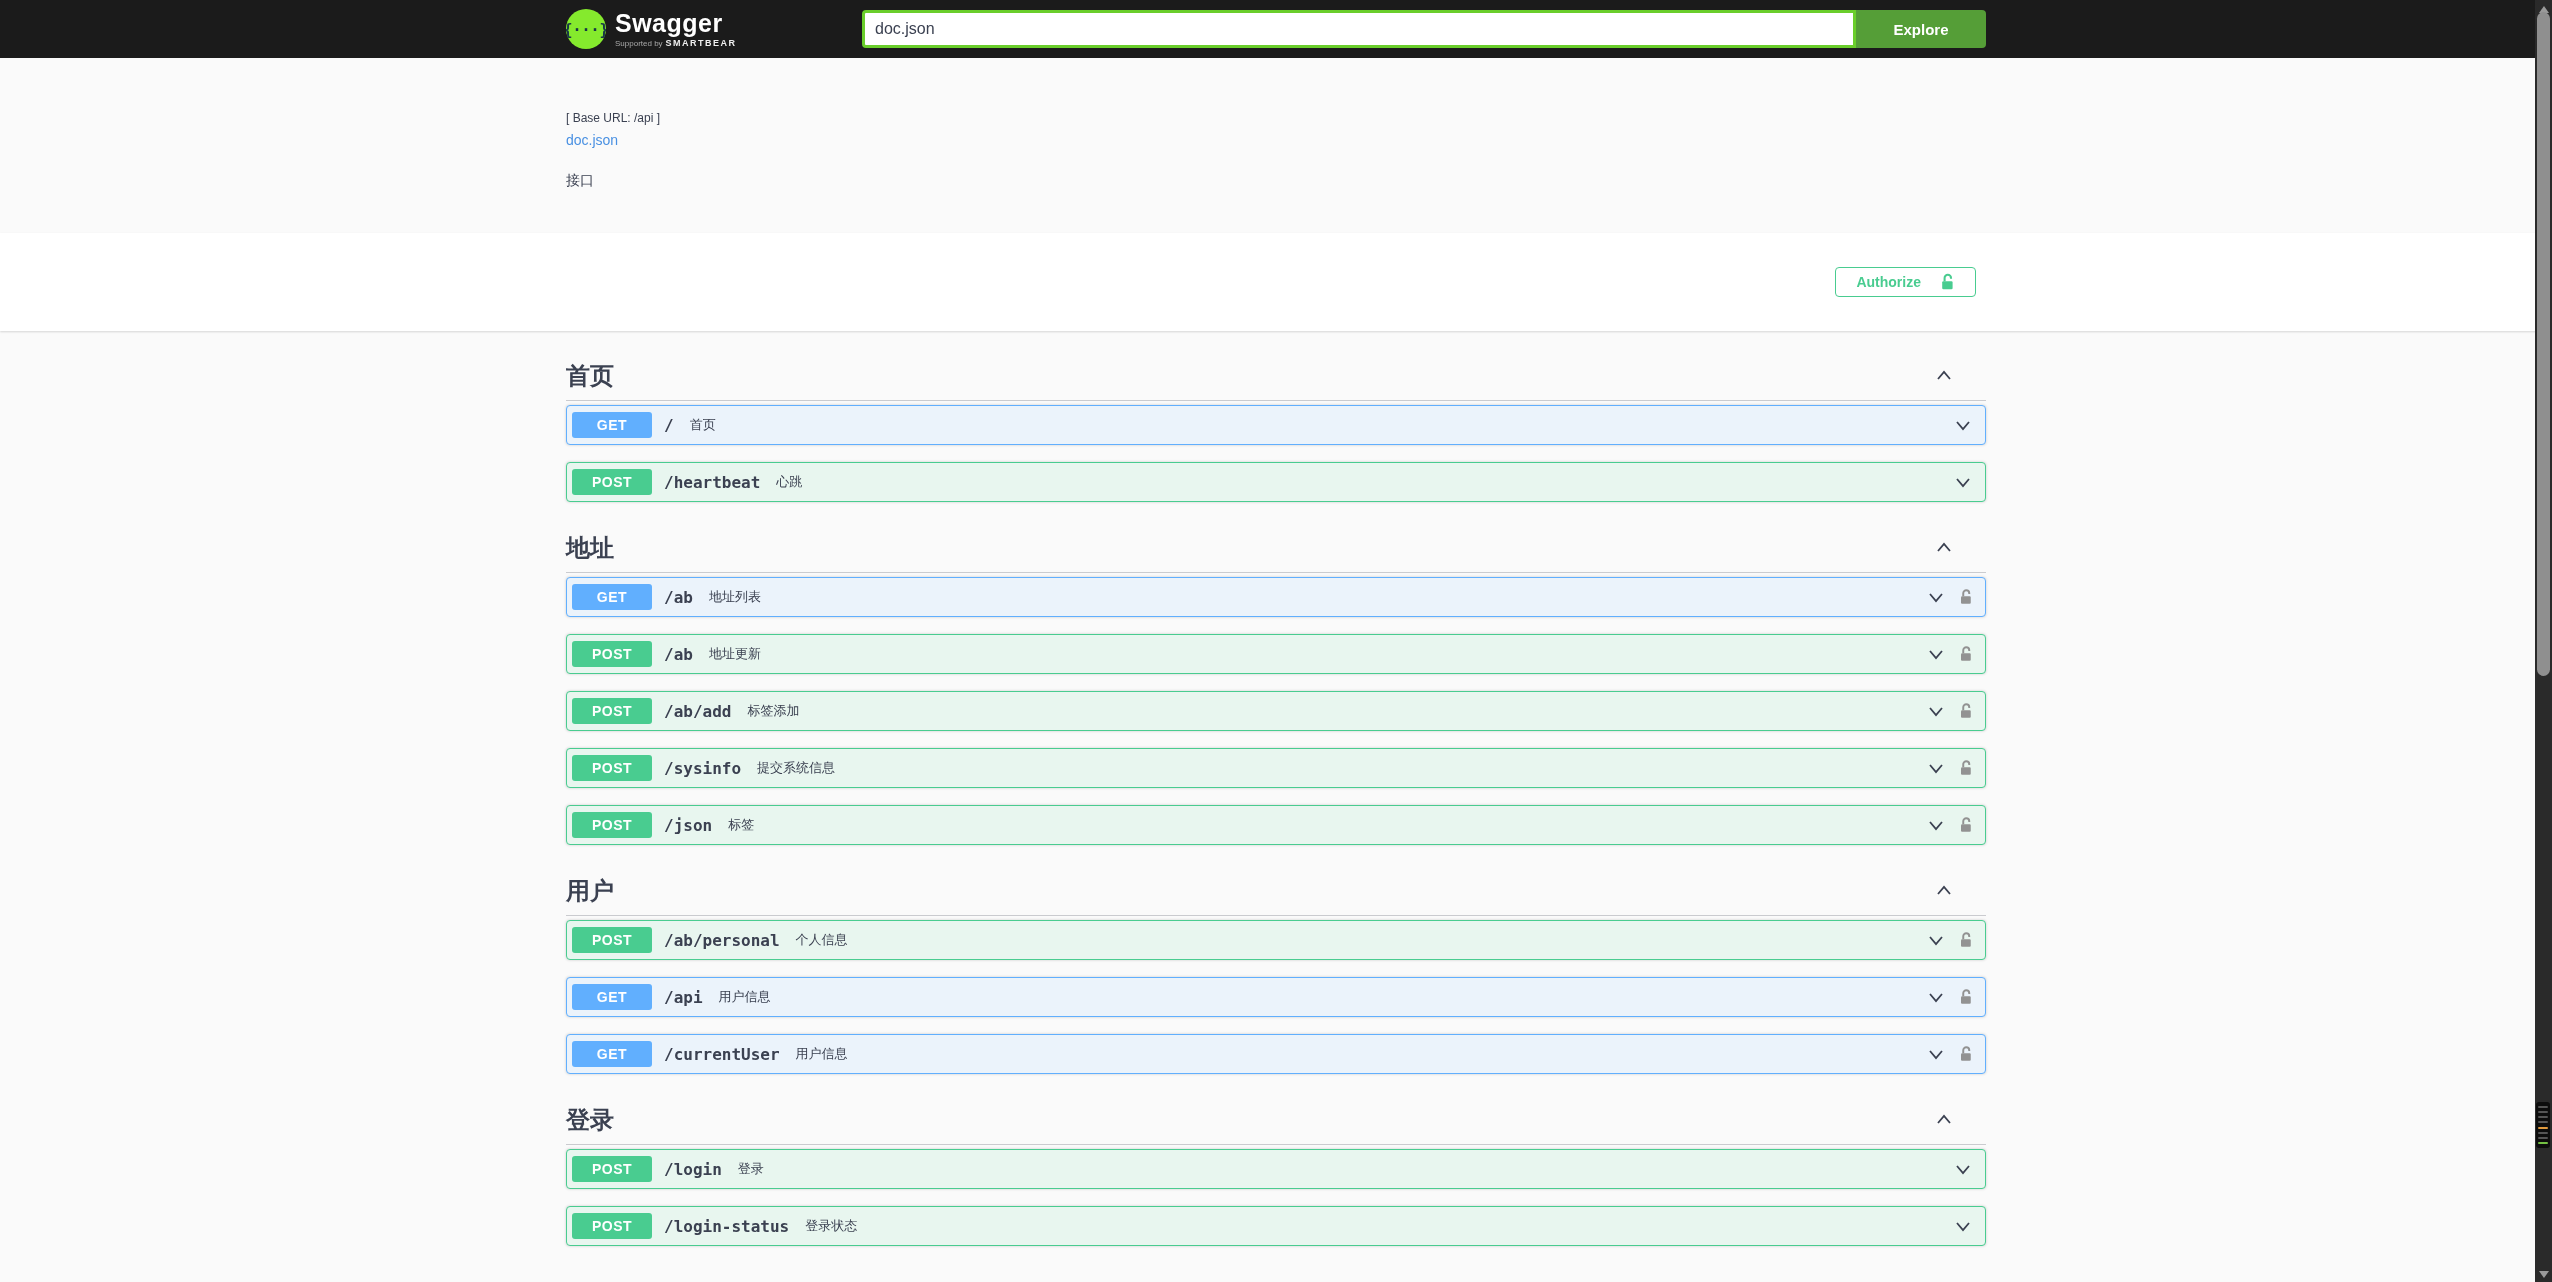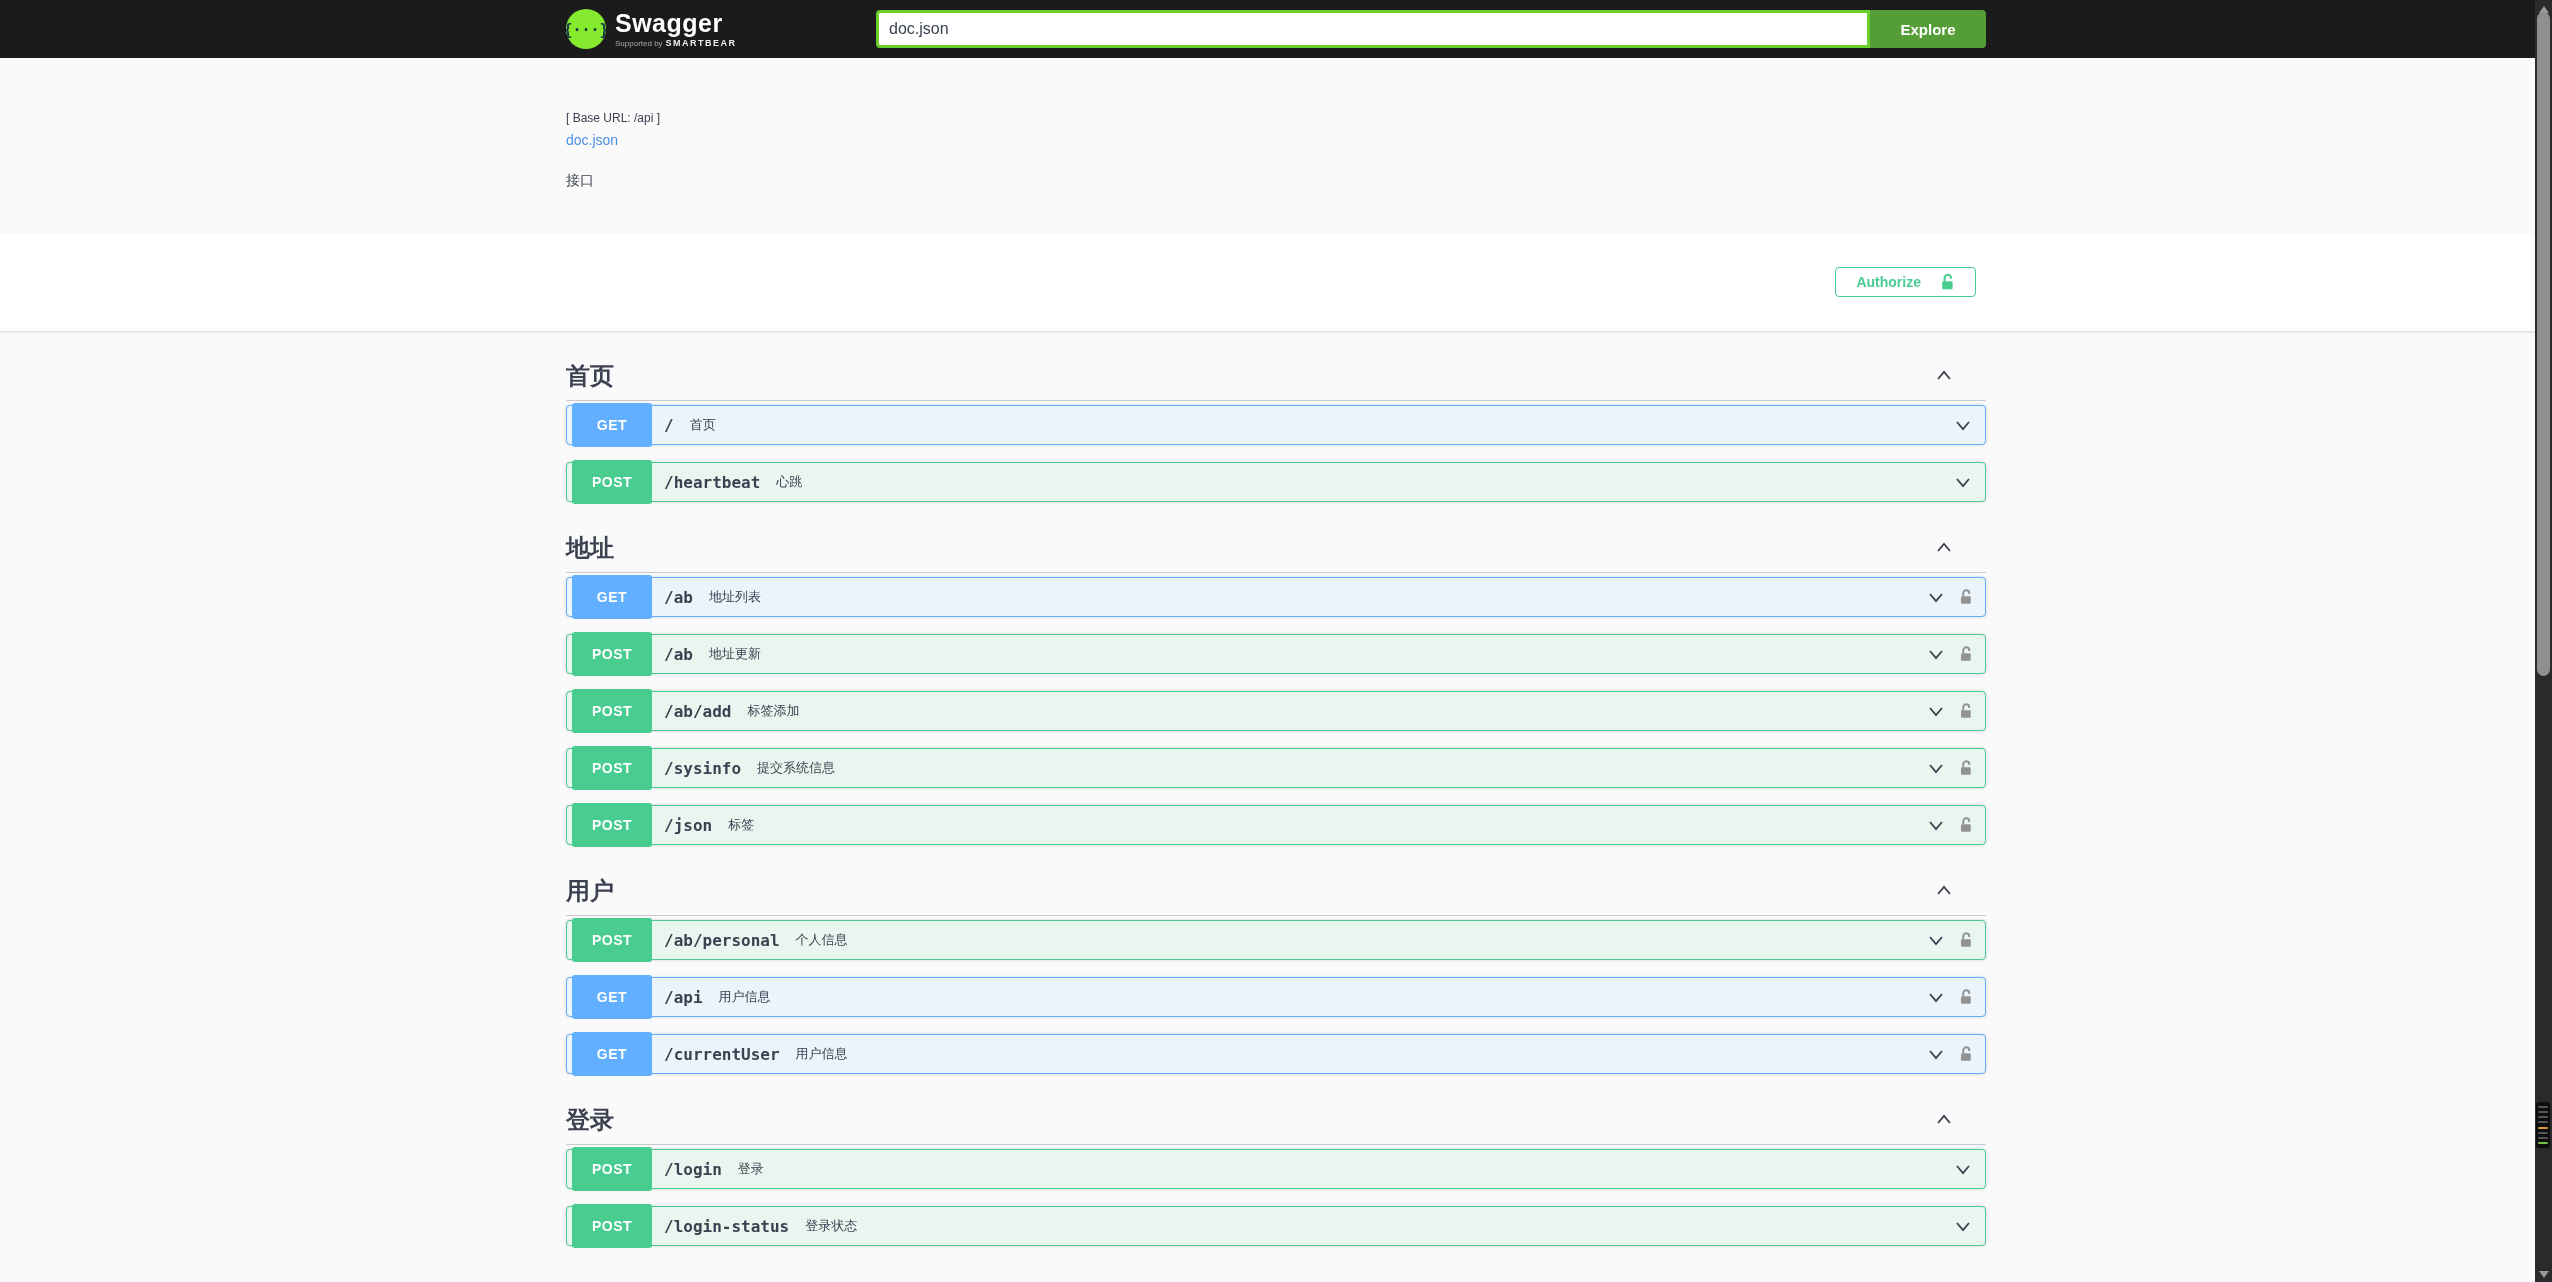--- a/index.html
+++ b/index.html
@@ -22,21 +22,21 @@
   .brand-sub { margin-top: 3px; font-size: 8px; color: #a8a8a8; }
   .brand-sub b { color: #eeeeee; font-size: 9px; letter-spacing: 1.5px; margin-left: 3px; }
   .search-form { display: flex; align-items: center; }
   .search-input {
     width: 994px; height: 38px;
     border: 3px solid #6ace2b; border-radius: 4px 0 0 4px;
     font-size: 16px; padding: 0 10px; color: #3b4151; outline: none;
     font-family: "Liberation Sans", sans-serif;
   }
   .explore-btn {
-    width: 116px; height: 38px; border: none; border-radius: 0 4px 4px 0;
+    width: 130px; height: 38px; border: none; border-radius: 0 4px 4px 0;
     background: #559e37; color: #ffffff; font-weight: bold; font-size: 15px;
     cursor: pointer; font-family: "Liberation Sans", sans-serif;
   }
 
   
   .info-section { padding: 45px 0 0; }
   .api-title { font-size: 37px; font-weight: bold; color: #3b4151; line-height: 43px; }
   .version-badge {
     display: inline-block; vertical-align: top; position: relative; top: -4px;
     background: #7d8492; color: #ffffff; font-size: 12px; font-weight: bold;
@@ -72,21 +72,21 @@
   .op-row {
     display: flex; align-items: center;
     height: 40px; margin-bottom: 17px; padding: 0 12px 0 5px;
     border: 1px solid; border-radius: 4px;
     box-shadow: 0 0 3px rgba(0,0,0,.19);
     cursor: pointer;
   }
   .op-row.get  { background: #ebf3fb; border-color: #61affe; }
   .op-row.post { background: #e8f6ef; border-color: #49cc90; }
   .method {
-    width: 80px; height: 44px; border-radius: 3px;
+    width: 80px; height: 26px; border-radius: 3px;
     display: flex; align-items: center; justify-content: center;
     color: #ffffff; font-size: 14px; font-weight: bold; letter-spacing: 0.5px;
   }
   .op-row.get  .method { background: #61affe; }
   .op-row.post .method { background: #49cc90; }
   .path {
     margin-left: 12px; font-family: "DejaVu Sans Mono", monospace;
     font-weight: bold; font-size: 16px; color: #3b4151;
   }
   .desc { margin-left: 16px; font-size: 13px; color: #3b4151; }

